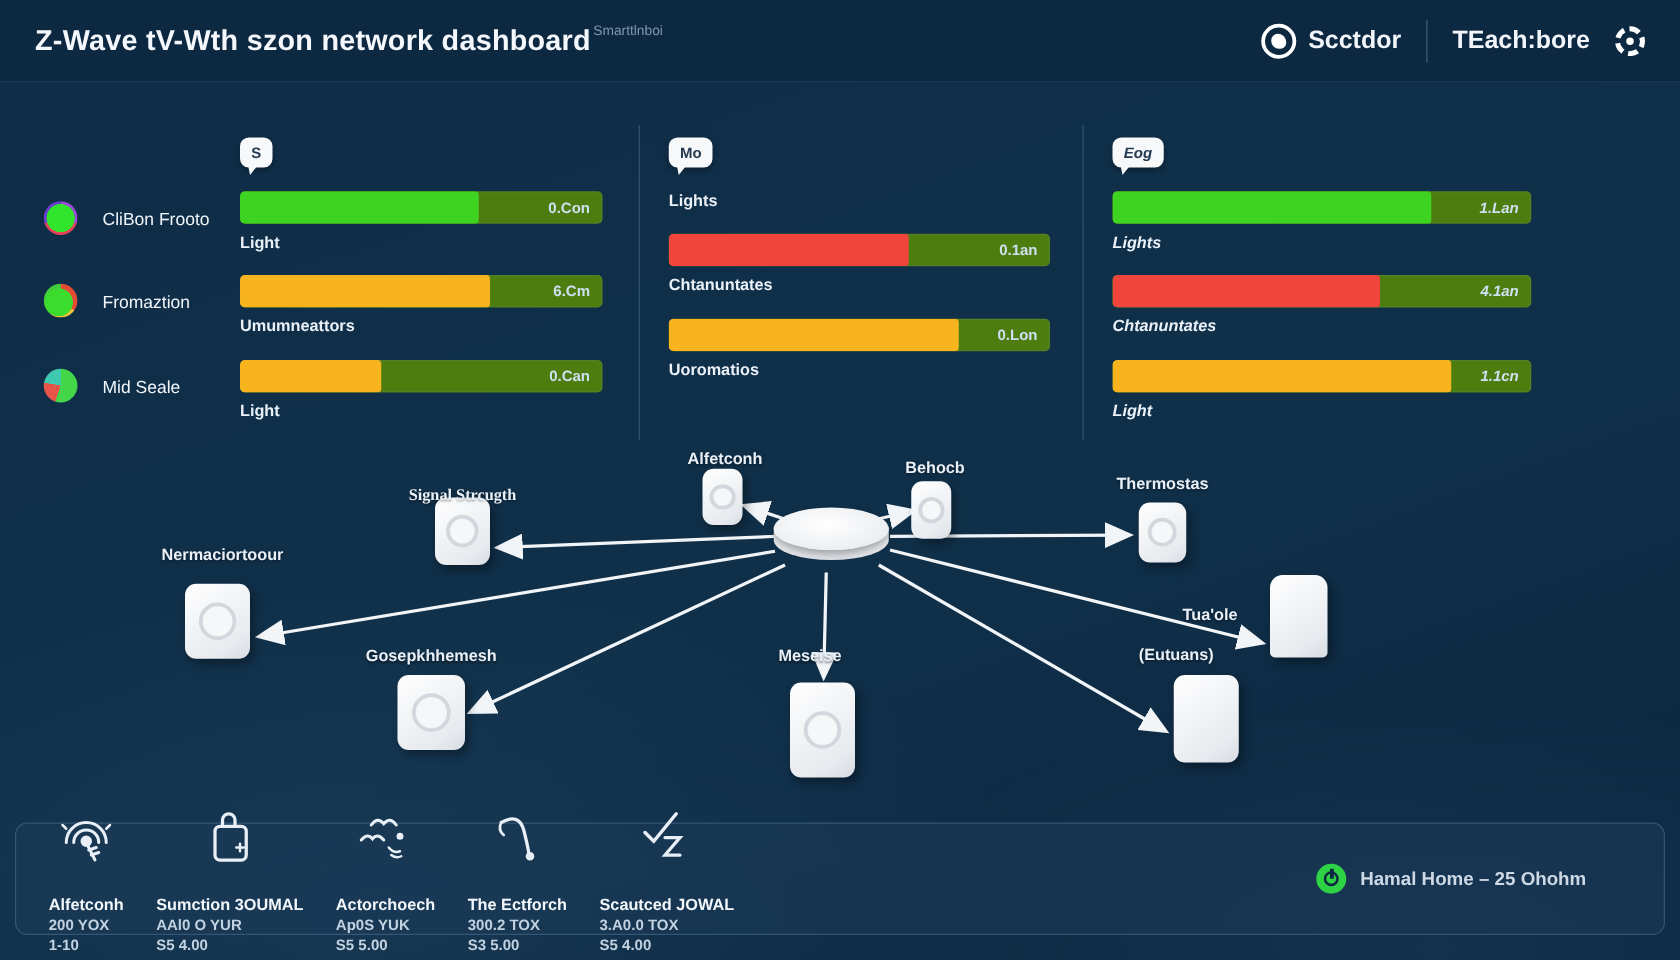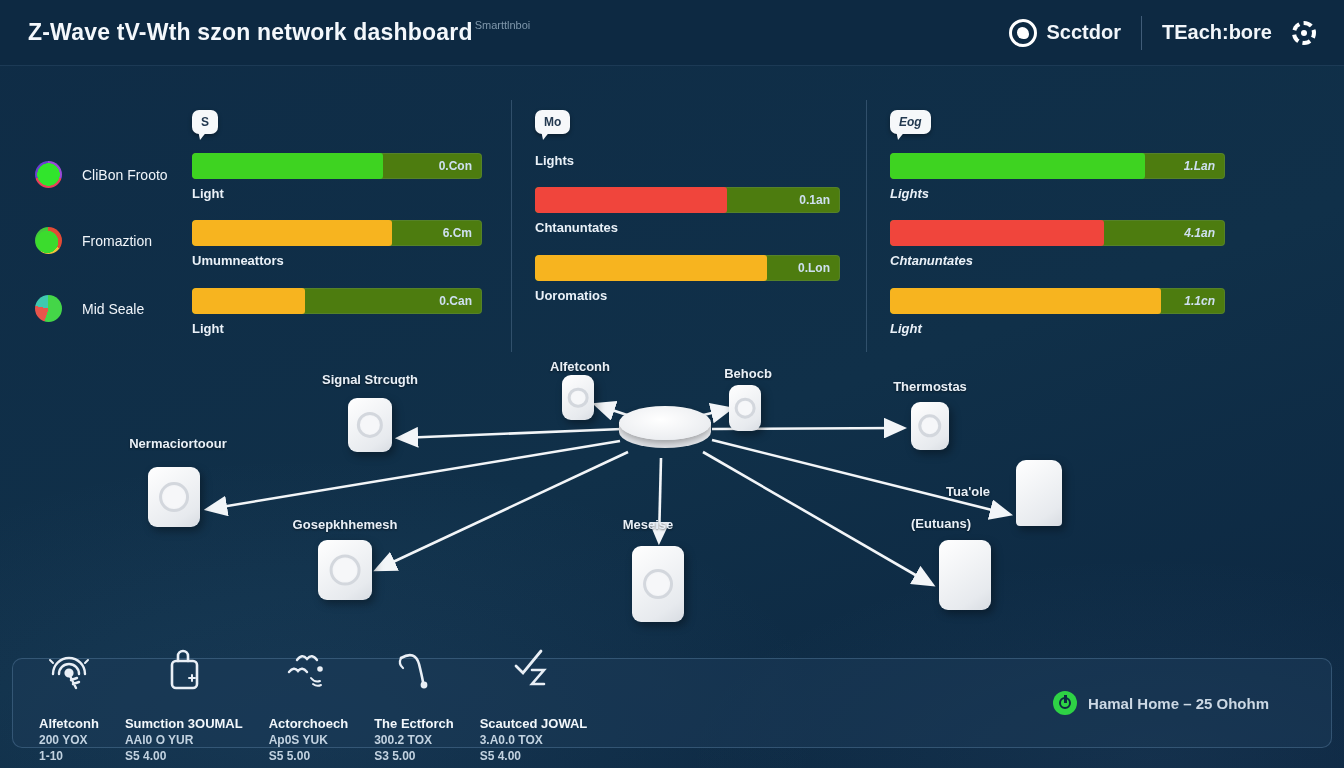--- a/index.html
+++ b/index.html
@@ -206,21 +206,21 @@
     <line x1="712" y1="440" x2="1008" y2="514" marker-end="url(#arrow)"></line>
     <line x1="703" y1="452" x2="931" y2="584" marker-end="url(#arrow)"></line>
   </g>
 </svg>
 
 <div class="hub">
   <div class="hub-body"></div>
   <div class="hub-top"></div>
 </div>
 
-<div class="node-label" style="left:370px; top:372px;">Signal Strcugth</div>
+<div class="node-label" style="left:370px; top:388px;font-family:Liberation Serif, serif;">Signal Strcugth</div>
 <div class="dev ring" style="left:348px; top:398px; width:44px; height:54px;"></div>
 
 <div class="node-label" style="left:580px; top:359px;">Alfetconh</div>
 <div class="dev ring" style="left:562px; top:375px; width:32px; height:45px;"></div>
 
 <div class="node-label" style="left:748px; top:366px;">Behocb</div>
 <div class="dev ring" style="left:729px; top:385px; width:32px; height:46px;"></div>
 
 <div class="node-label" style="left:930px; top:379px;">Thermostas</div>
 <div class="dev ring" style="left:911px; top:402px; width:38px; height:48px;"></div>

